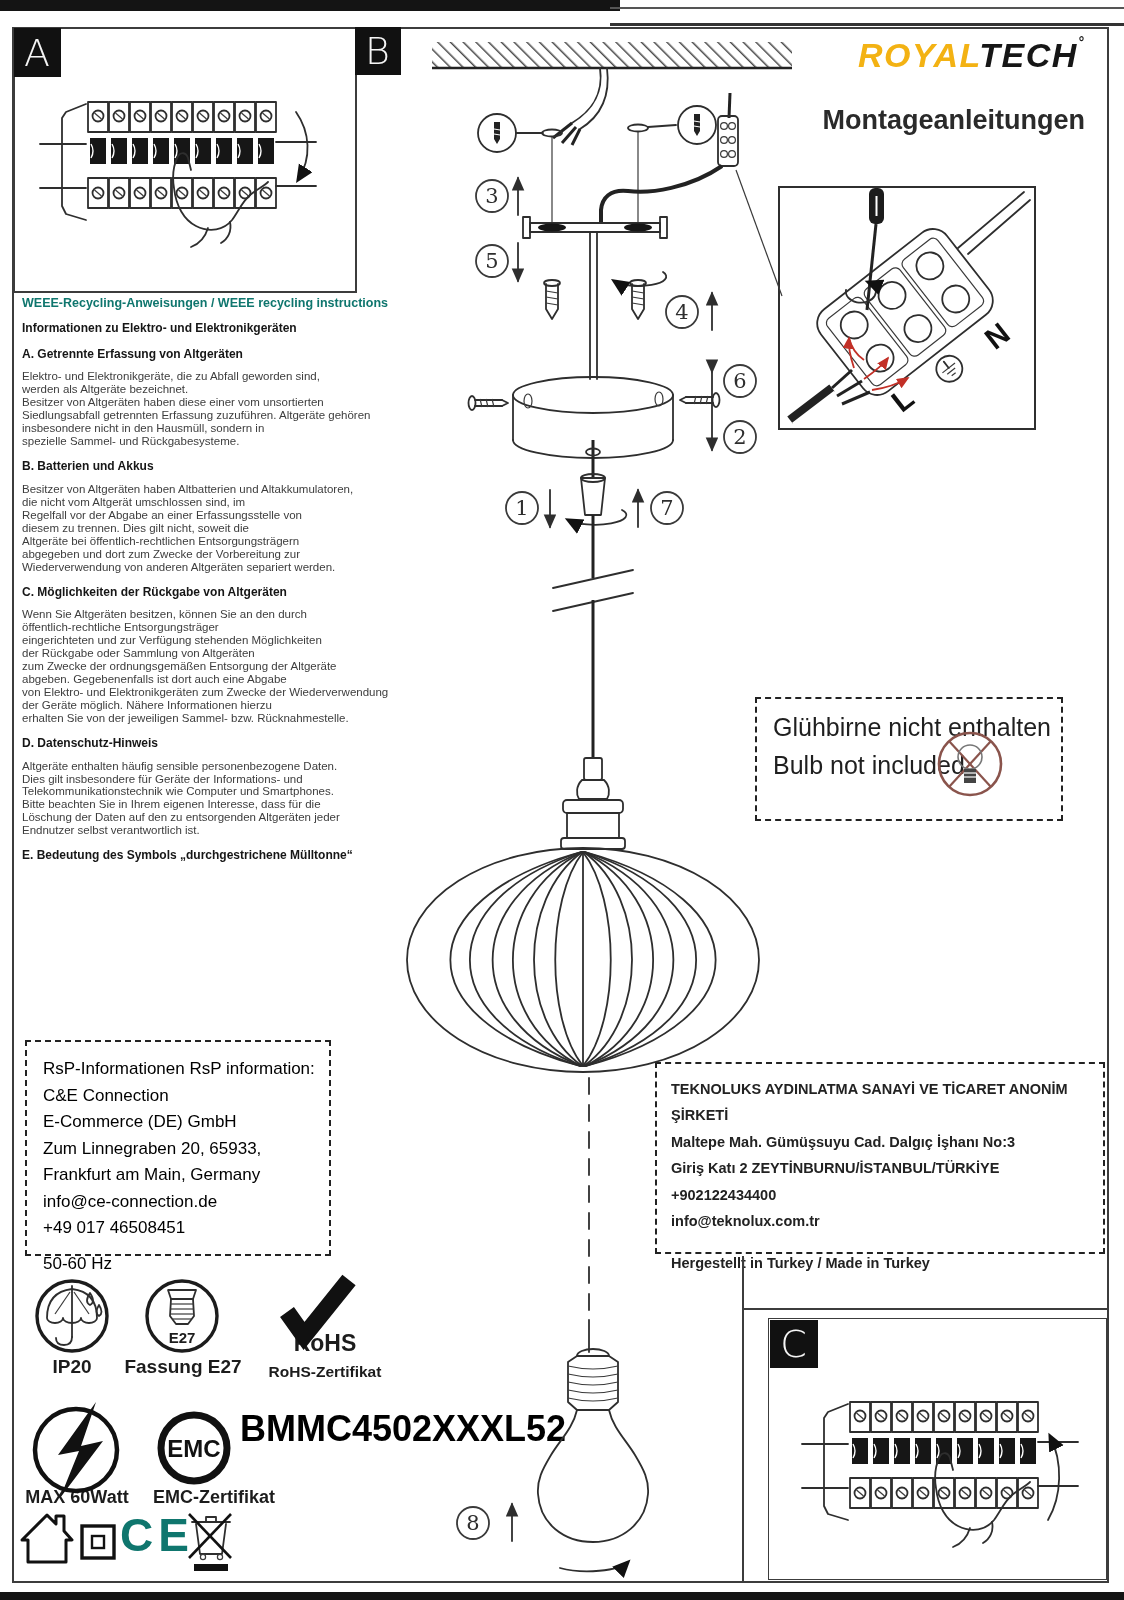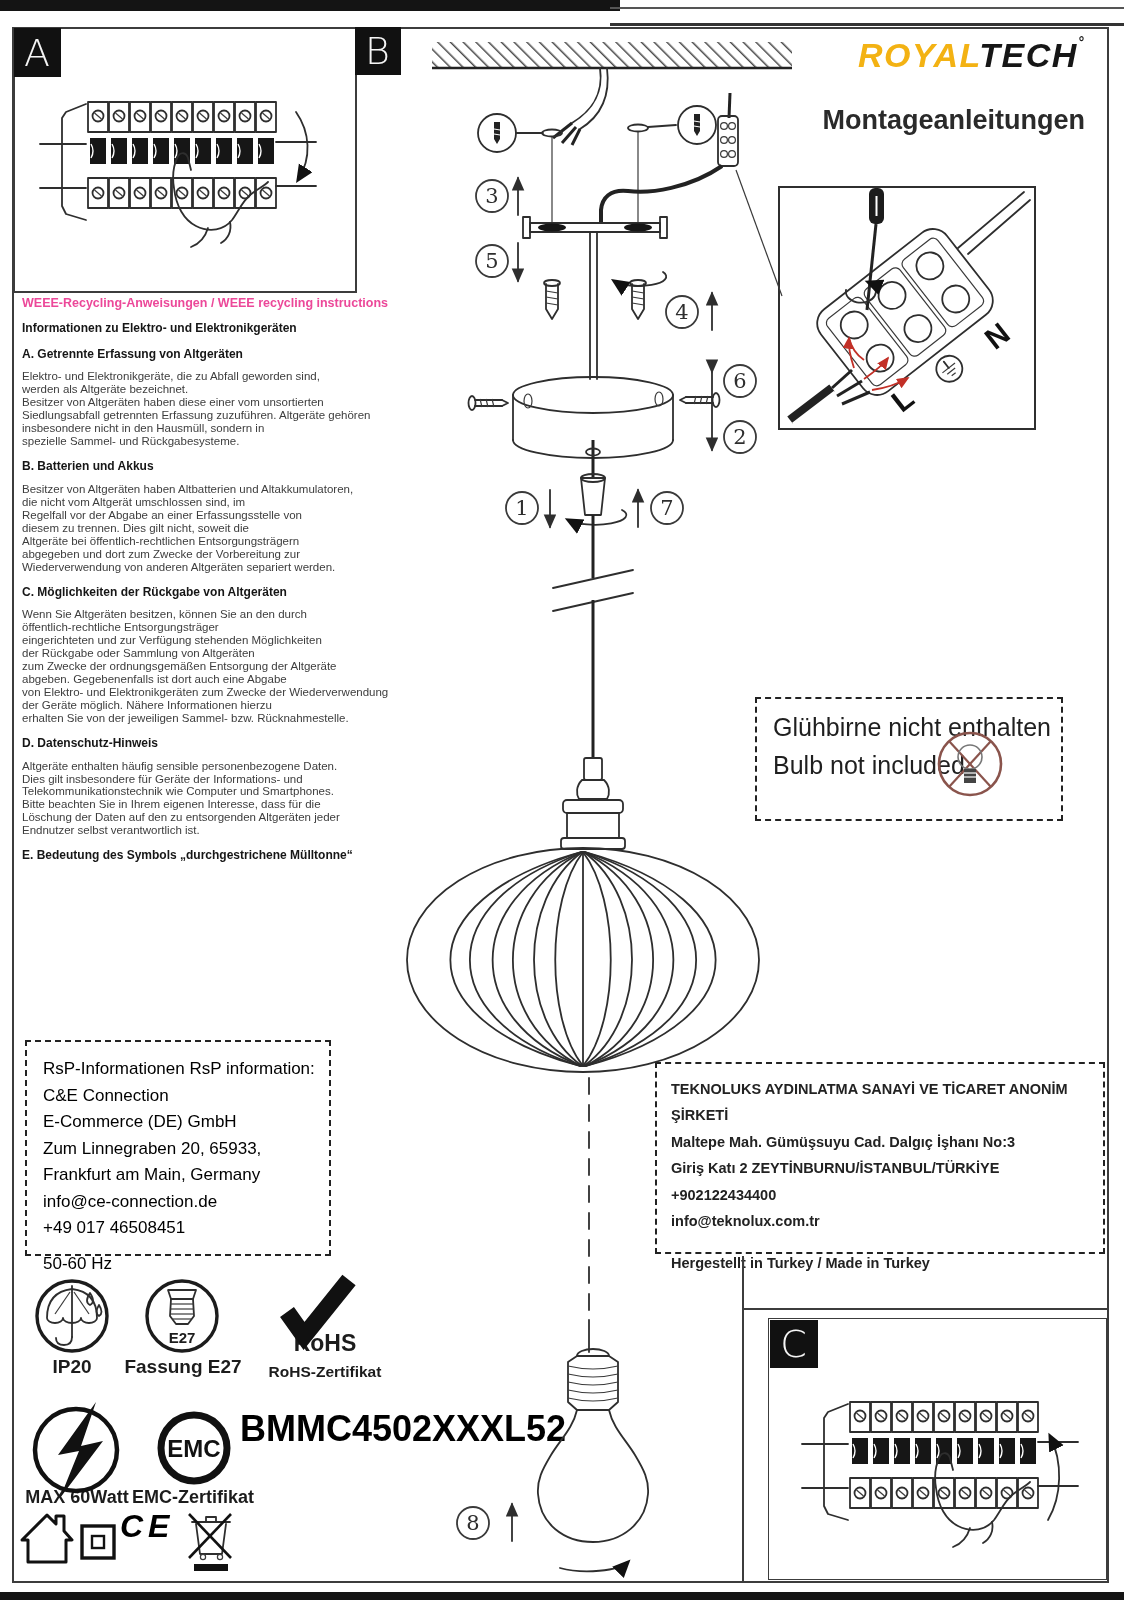--- a/index.html
+++ b/index.html
@@ -10,32 +10,32 @@
   .frame{border:2px solid #3c3c3c;}
   .panel{border:2px solid #3c3c3c;background:#fff;}
   .seclabel{background:#111;color:#f5f5f5;display:flex;align-items:center;justify-content:center;
             font-family:"DejaVu Sans", sans-serif;font-size:38px;font-weight:300;letter-spacing:1px;}
   .brand{font-weight:bold;font-size:34px;letter-spacing:1.5px;text-align:right;white-space:nowrap;font-style:italic;}
   .brand .royal{color:#f3b213;}
   .brand .tech{color:#161616;}
   .brand .reg{font-size:14px;vertical-align:20px;color:#161616;}
   .title2{font-size:27px;font-weight:bold;color:#2a2a2a;text-align:right;line-height:1.3;}
   .weee{width:392px;color:#3d3d3d;font-size:11.5px;line-height:1.13;}
-  .weee h1{font-size:12.5px;color:#ec4899;margin:0 0 10px 0;}
+  .weee h1{font-size:12.5px;color:#0f766e;margin:0 0 10px 0;}
   .weee h2{font-size:12px;color:#161616;margin:12px 0 9px 0;}
   .weee p{margin:0;white-space:pre-line;}
   .dashedbox{border:2px dashed #222;background:#fff;}
   .rsp{font-size:17px;line-height:1.56;color:#000000;padding:14px 10px 10px 16px;}
   .rsp .gap{margin-top:9px;}
   .manu{font-size:14.5px;font-weight:bold;line-height:1.82;color:#222;padding:12px 10px 8px 14px;}
   .manu .gap{margin-top:16px;}
   .bulbbox{font-size:25px;color:#1f1f1f;line-height:1.5;padding:10px 0 0 16px;}
   .iconlabel{font-weight:bold;color:#1c1c1c;text-align:center;}
   .code{font-weight:bold;font-size:36px;color:#000;letter-spacing:0px;white-space:nowrap;}
-  .ce{font-weight:bold;font-size:32px;letter-spacing:5px;color:#000000;font-style:italic;}
+  .ce{font-weight:bold;font-size:46px;letter-spacing:5px;color:#0f766e;}
   svg text{font-family:"Liberation Sans", sans-serif;}
   .stepnum circle{fill:#fff;stroke:#3a3a3a;stroke-width:1.8;}
   .stepnum text{font-family:"DejaVu Serif", serif;font-size:21px;fill:#2e2e2e;text-anchor:middle;}
   .ln{stroke:#2e2e2e;fill:none;stroke-width:1.8;stroke-linecap:round;stroke-linejoin:round;}
   .lnthin{stroke:#3a3a3a;fill:none;stroke-width:1.2;}
   .lnthick{stroke:#222;fill:none;stroke-width:3;}
   .fillk{fill:#161616;stroke:none;}
   .red{stroke:#c23027;fill:none;stroke-width:1.8;}
   .overlay{pointer-events:none;}
 </style>
@@ -131,21 +131,21 @@
     <div>+902122434400</div>
     <div>info@teknolux.com.tr</div>
     <div class="gap">Hergestellt in Turkey / Made in Turkey</div>
   </div>
 
   <div class="abs iconlabel" style="left:26px;top:1356px;width:92px;font-size:19px;">IP20</div>
   <div class="abs iconlabel" style="left:117px;top:1356px;width:132px;font-size:19px;">Fassung E27</div>
   <div class="abs iconlabel" style="left:280px;top:1330px;width:90px;font-size:23px;">RoHS</div>
   <div class="abs iconlabel" style="left:258px;top:1363px;width:134px;font-size:15.5px;">RoHS-Zertifikat</div>
   <div class="abs iconlabel" style="left:16px;top:1487px;width:122px;font-size:18px;">MAX 60Watt</div>
-  <div class="abs iconlabel" style="left:126px;top:1487px;width:134px;font-size:18px;">EMC-Zertifikat</div>
+  <div class="abs iconlabel" style="left:126px;top:1487px;width:134px;font-size:18px;padding-left:21px;">EMC-Zertifikat</div>
   <div class="abs code" style="left:240px;top:1408px;">BMMC4502XXXL52</div>
   <div class="abs ce" style="left:120px;top:1508px;">CE</div>
 
   <div class="abs" style="left:742px;top:1256px;width:2px;height:327px;background:#3c3c3c;"></div>
   <div class="abs" style="left:742px;top:1308px;width:365px;height:2px;background:#3c3c3c;"></div>
 
   <div class="abs" style="left:768px;top:1318px;width:337px;height:260px;border:1.7px solid #3c3c3c;"></div>
   <div class="abs seclabel" style="left:770px;top:1320px;width:48px;height:48px;">
       <span>C</span>
     </div>

